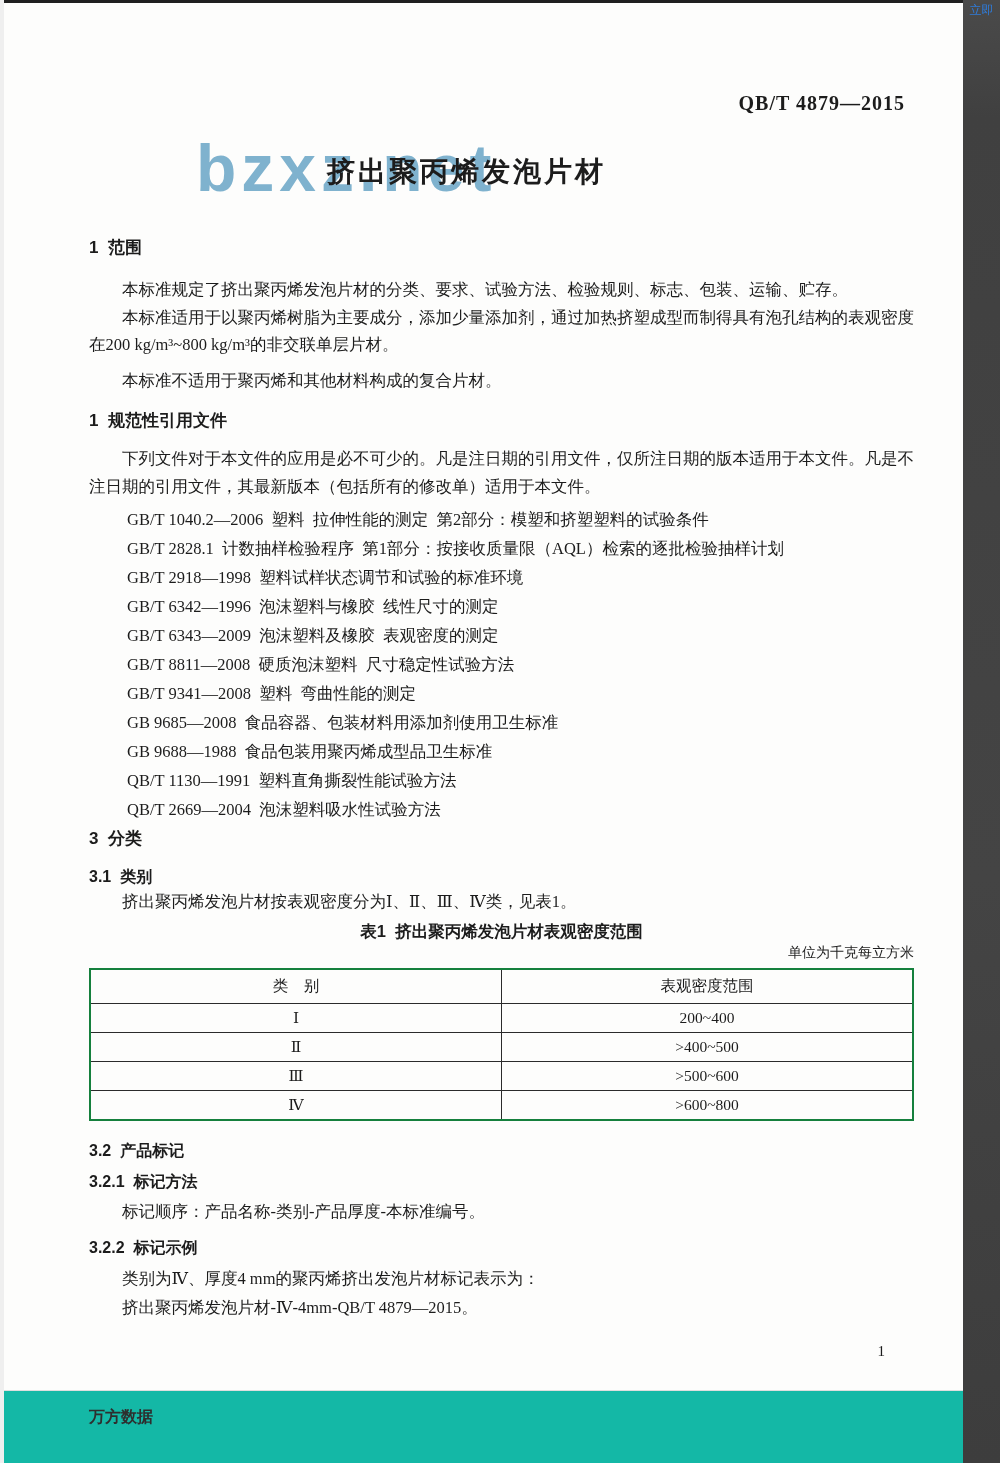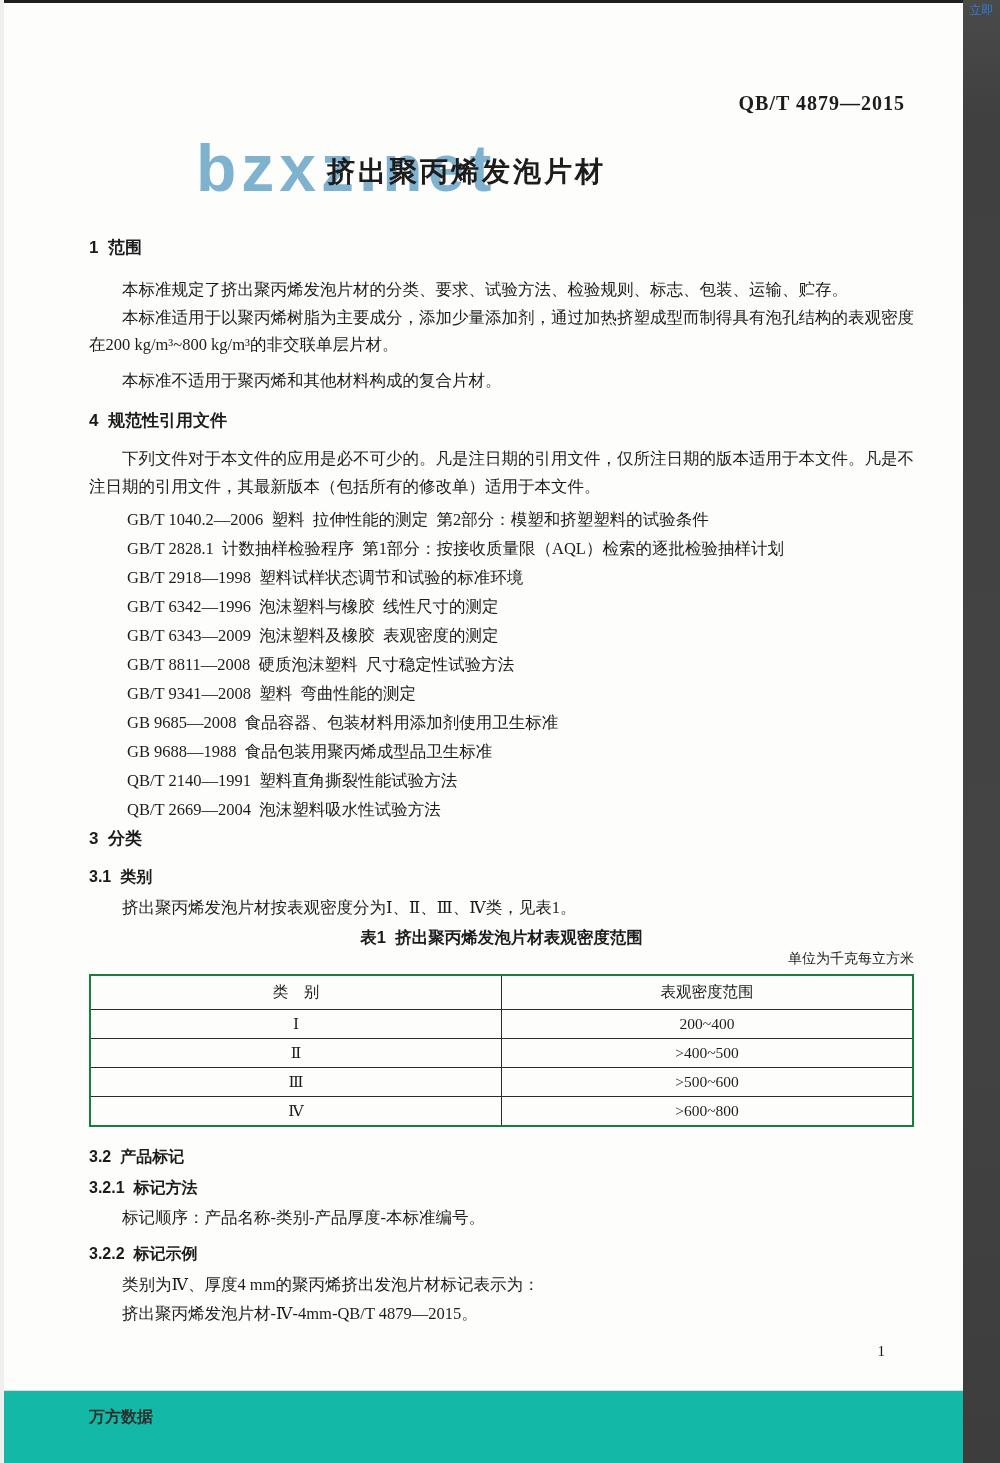--- a/index.html
+++ b/index.html
@@ -146,40 +146,40 @@
   <div class="doc-number">QB/T 4879—2015</div>
   <h1 class="doc-title">挤出聚丙烯发泡片材</h1>
 
   <div class="content">
 
     <div class="sec-h lvl1">1  范围</div>
     <p class="para" style="margin-top:17px">本标准规定了挤出聚丙烯发泡片材的分类、要求、试验方法、检验规则、标志、包装、运输、贮存。</p>
     <p class="para">本标准适用于以聚丙烯树脂为主要成分，添加少量添加剂，通过加热挤塑成型而制得具有泡孔结构的表观密度在200 kg/m³~800 kg/m³的非交联单层片材。</p>
     <p class="para" style="margin-top:8px">本标准不适用于聚丙烯和其他材料构成的复合片材。</p>
 
-    <div class="sec-h lvl1" style="margin-top:16px">4  规范性引用文件</div>
+    <div class="sec-h lvl1" style="margin-top:16px">1  规范性引用文件</div>
     <p class="para" style="margin-top:13px">下列文件对于本文件的应用是必不可少的。凡是注日期的引用文件，仅所注日期的版本适用于本文件。凡是不注日期的引用文件，其最新版本（包括所有的修改单）适用于本文件。</p>
 
     <div class="refs">
       <div class="ref">GB/T 1040.2—2006  塑料  拉伸性能的测定  第2部分：模塑和挤塑塑料的试验条件</div>
       <div class="ref">GB/T 2828.1  计数抽样检验程序  第1部分：按接收质量限（AQL）检索的逐批检验抽样计划</div>
       <div class="ref">GB/T 2918—1998  塑料试样状态调节和试验的标准环境</div>
       <div class="ref">GB/T 6342—1996  泡沫塑料与橡胶  线性尺寸的测定</div>
       <div class="ref">GB/T 6343—2009  泡沫塑料及橡胶  表观密度的测定</div>
       <div class="ref">GB/T 8811—2008  硬质泡沫塑料  尺寸稳定性试验方法</div>
       <div class="ref">GB/T 9341—2008  塑料  弯曲性能的测定</div>
       <div class="ref">GB 9685—2008  食品容器、包装材料用添加剂使用卫生标准</div>
       <div class="ref">GB 9688—1988  食品包装用聚丙烯成型品卫生标准</div>
-      <div class="ref">QB/T 2140—1991  塑料直角撕裂性能试验方法</div>
+      <div class="ref">QB/T 1130—1991  塑料直角撕裂性能试验方法</div>
       <div class="ref">QB/T 2669—2004  泡沫塑料吸水性试验方法</div>
     </div>
 
     <div class="sec-h lvl1" style="margin-top:4px">3  分类</div>
     <div class="sec-h lvl2" style="margin-top:16px">3.1  类别</div>
-    <p class="para" style="margin-top:6px">挤出聚丙烯发泡片材按表观密度分为Ⅰ、Ⅱ、Ⅲ、Ⅳ类，见表1。</p>
+    <p class="para" style="margin-top:0">挤出聚丙烯发泡片材按表观密度分为Ⅰ、Ⅱ、Ⅲ、Ⅳ类，见表1。</p>
 
     <div class="table-title">表1  挤出聚丙烯发泡片材表观密度范围</div>
     <div class="table-unit">单位为千克每立方米</div>
 
     <table class="density-table">
       <thead>
         <tr>
           <th style="width:50%">类    别</th>
           <th style="width:50%">表观密度范围</th>
         </tr>

